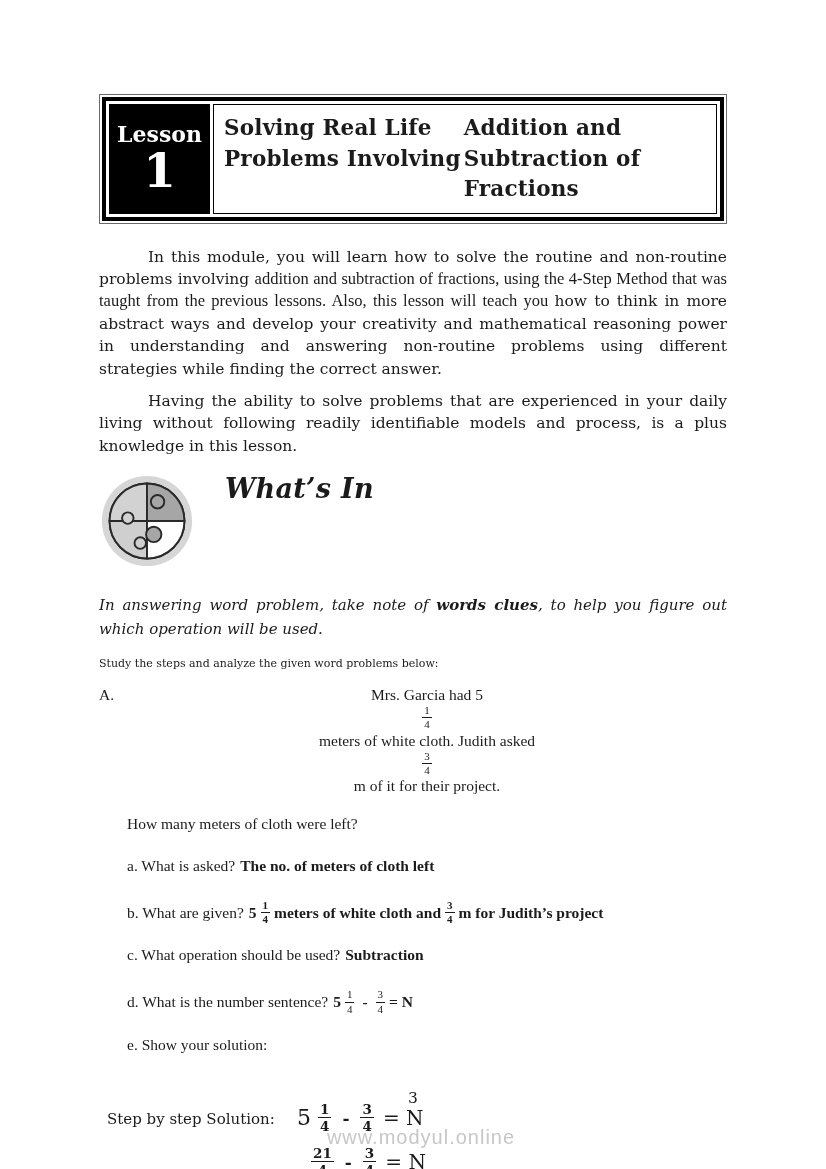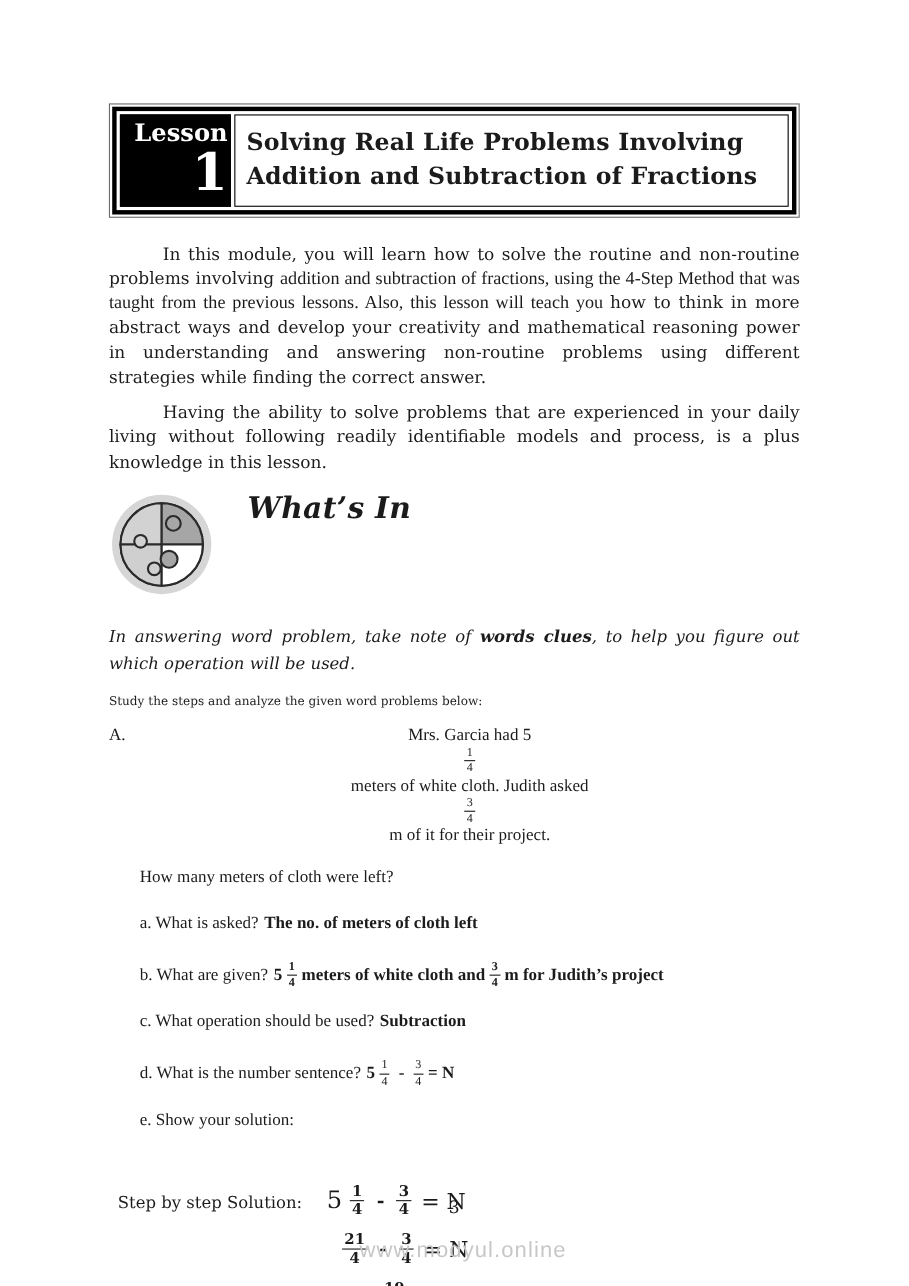--- a/index.html
+++ b/index.html
@@ -13,28 +13,28 @@
   }
   .page { padding: 94px 99px 0 99px; }
 
   
   .lesson-outer { border: 1px solid #6a6a6a; padding: 2px; background: #fff; }
   .lesson-box   { border: 4px solid #000; padding: 3px; background: #fff; }
   .lesson-row   { display: flex; gap: 3px; }
   .lesson-cell-left {
     background: #000; color: #fff; border: 1px solid #000;
     width: 101px; flex: 0 0 101px;
-    display: flex; flex-direction: column; align-items: flex-end; justify-content: center;
+    display: flex; flex-direction: column; align-items: center; justify-content: center;
     padding: 4px 2px;
   }
   .lesson-word { font-weight: bold; font-size: 22px; line-height: 1.1; }
   .lesson-num  { font-weight: bold; font-size: 47px; line-height: 1.05; }
   .lesson-cell-right {
     flex: 1; border: 1px solid #000; background: #fff;
-    display: flex; flex-direction: column; justify-content: center;
+    display: flex; justify-content: center;
     padding: 8px 6px 8px 10px;
   }
   .lesson-title { font-weight: bold; font-size: 21.5px; line-height: 1.42; letter-spacing: 0.2px; }
 
   
   .para { font-size: 15.5px; line-height: 22.4px; text-align: justify; }
   .para.indent { text-indent: 49px; }
   .p1 { margin-top: 22px; }
   .p2 { margin-top: 10px; }
   .alt { font-family: "Liberation Serif", serif; font-size: 16.5px; }

